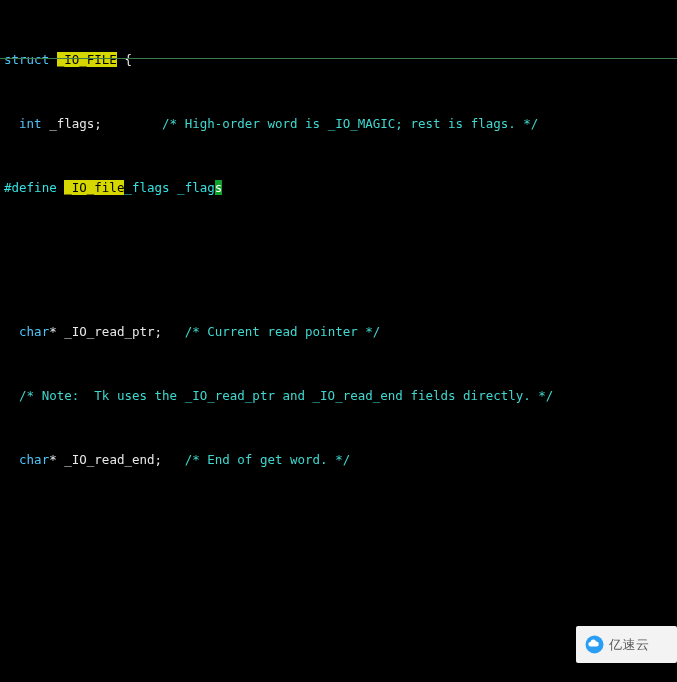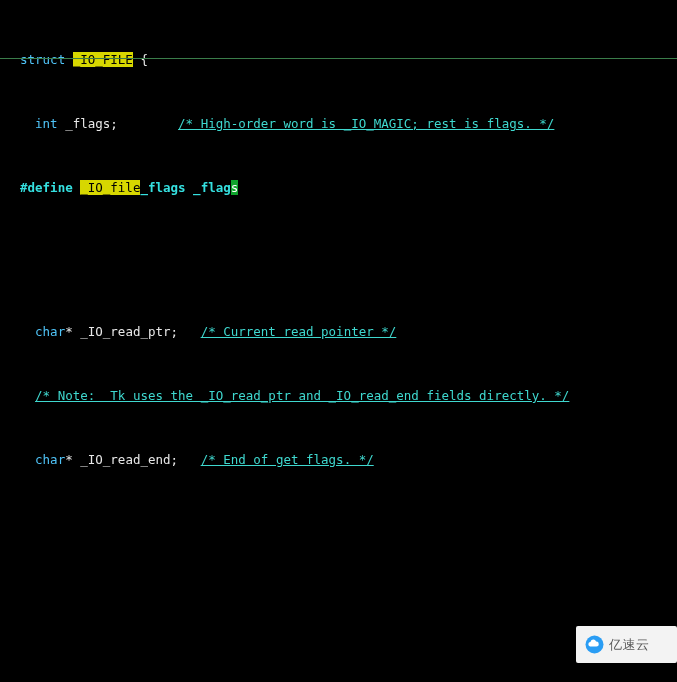--- a/index.html
+++ b/index.html
@@ -22,27 +22,27 @@
     background: #000000;
     box-sizing: border-box;
   }
   .code {
     padding: 4px 0 0 0;
     white-space: pre;
     color: #d0d0d0;
   }
   .line {
     height: 16px;
-    padding-left: 20px;
+    padding-left: 4px;
     white-space: pre;
   }
   
   .kw      { color: #4fc3f7; }
-  .pp      { color: #35e0e0; font-weight: bold; }            
-  .cmt     { color: #3fd8cf; text-decoration: underline; }            
+  .pp      { color: #35e0e0; }            
+  .cmt     { color: #3fd8cf; }            
   .ident   { color: #e8e8e8; }
   .hl      { background: #d7d700; color: #000000; }   
   .hl-cur  { background: #0fa32c; color: #ffffff; }
   .divider {
     position: absolute;
     left: 0;
     top: 58px;
     width: 677px;
     height: 1px;
     background: #3a7d4a;
@@ -90,21 +90,21 @@
 
     <div class="line"><span class="pp">#define</span> <span class="hl">_IO_file</span><span class="pp">_flags _flag</span><span class="hl-cur">s</span></div>
 
     <div class="line"> </div>
 
 
     <div class="line">  <span class="kw">char</span><span class="ident">* _IO_read_ptr;</span>   <span class="cmt">/* Current read pointer */</span></div>
 
     <div class="line">  <span class="cmt">/* Note:  Tk uses the _IO_read_ptr and _IO_read_end fields directly. */</span></div>
 
-    <div class="line">  <span class="kw">char</span><span class="ident">* _IO_read_end;</span>   <span class="cmt">/* End of get flags. */</span></div>
+    <div class="line">  <span class="kw">char</span><span class="ident">* _IO_read_end;</span>   <span class="cmt">/* End of get word. */</span></div>
 
 
 
     
 
     
 
     
 
     

